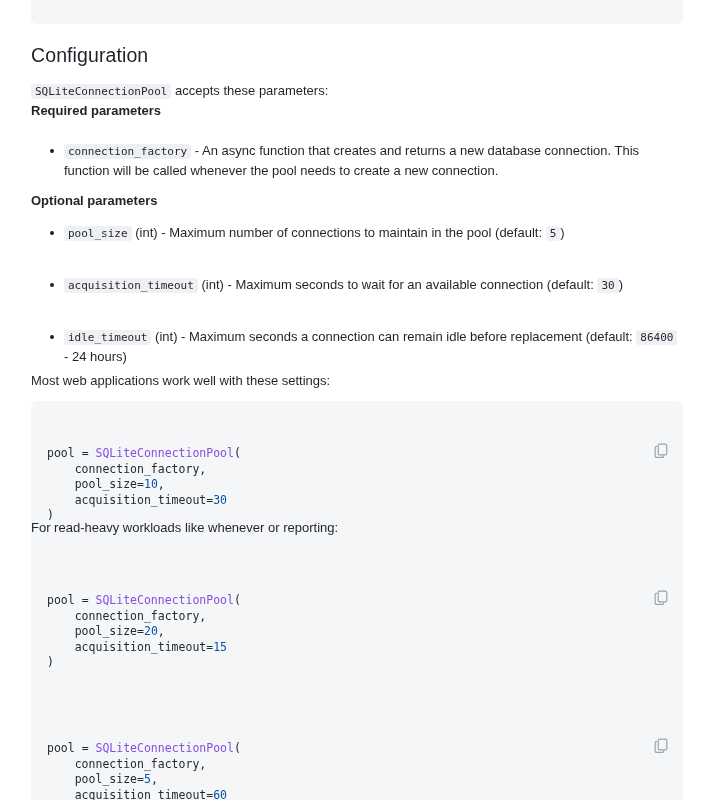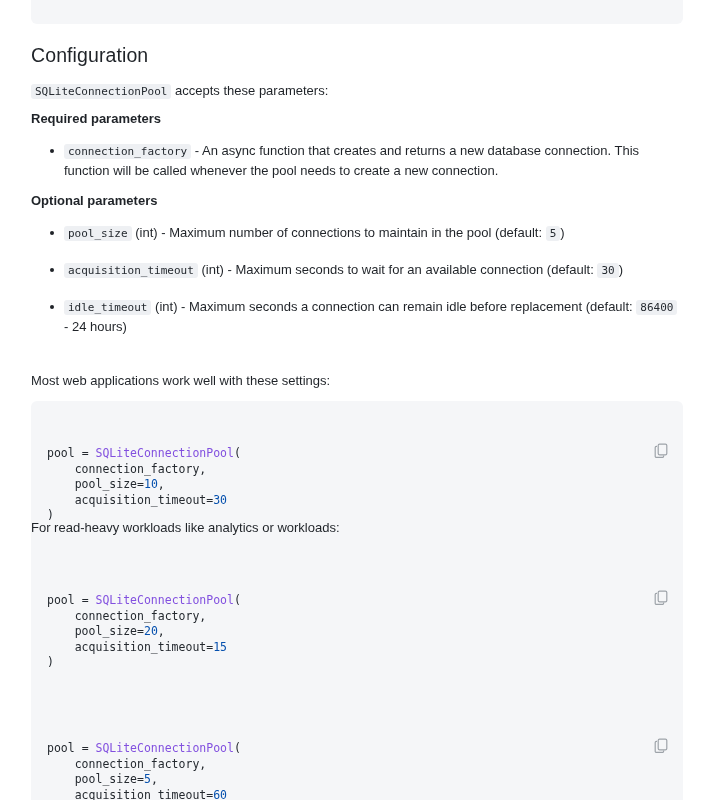--- a/index.html
+++ b/index.html
@@ -114,36 +114,36 @@
   .bullet::before {
     content: "";
     position: absolute;
     left: 19px;
     top: 8px;
     width: 4px;
     height: 4px;
     border-radius: 50%;
     background: #1f2328;
   }
-  .bullet + .bullet { margin-top: 17px; }
+  .bullet + .bullet { margin-top: 32px; }
 </style>
 </head>
 <body>
 
 <div class="page">
 
   <div class="code-block top-code">
     
   </div>
 
   <div class="h2" style="top:44px;">Configuration</div>
 
   <div class="para" style="top:79px;"><span class="inline-code">SQLiteConnectionPool</span><span> accepts these parameters:</span></div>
 
-  <div class="h3" style="top:111px;">Required parameters</div>
+  <div class="h3" style="top:103px;">Required parameters</div>
 
   <div class="bullets" style="top:141px;">
     <div class="bullet"><span class="inline-code">connection_factory</span><span> - An async function that creates and returns a new database connection. This function will be called whenever the pool needs to create a new connection.</span></div>
   </div>
 
   <div class="h3" style="top:193px;">Optional parameters</div>
 
   <div class="bullets" style="top:223px;">
     <div class="bullet"><span class="inline-code">pool_size</span><span> (int)</span><span> - Maximum number of connections to maintain in the pool (default:</span> <span class="inline-code">5</span><span>)</span></div>
     <div class="bullet"><span class="inline-code">acquisition_timeout</span><span> (int)</span><span> - Maximum seconds to wait for an available connection (default:</span> <span class="inline-code">30</span><span>)</span></div>
@@ -155,21 +155,21 @@
   <div class="code-block" style="position:absolute; left:31px; top:401px; width:652px; box-sizing:border-box;">
     <div><span class="ln"><span class="tok-var">pool </span><span class="tok-pun">= </span><span class="tok-cls">SQLiteConnectionPool</span><span class="tok-pun">(</span></span><span class="ln"><span class="tok-var">    connection_factory,</span></span><span class="ln"><span class="tok-var">    pool_size</span><span class="tok-pun">=</span><span class="tok-num">10</span><span class="tok-pun">,</span></span><span class="ln"><span class="tok-var">    acquisition_timeout</span><span class="tok-pun">=</span><span class="tok-num">30</span></span><span class="ln"><span class="tok-pun">)</span></span></div>
     <div class="copy-btn">
       <svg width="16" height="16" viewBox="0 0 16 16" fill="none" stroke="#57606a" stroke-width="1.2">
         <rect x="5.2" y="2.2" width="8.6" height="10.6" rx="1.4"></rect>
         <path d="M10.6 13.6v.6a1.2 1.2 0 0 1-1.2 1.2H3.4a1.2 1.2 0 0 1-1.2-1.2V5.6a1.2 1.2 0 0 1 1.2-1.2h.6"></path>
       </svg>
     </div>
   </div>
 
-  <div class="para" style="top:516px;">For read-heavy workloads like analytics or workloads:</div>
+  <div class="para" style="top:516px;">For read-heavy workloads like whenever or reporting:</div>
   <div class="code-block" style="position:absolute; left:31px; top:548px; width:652px; box-sizing:border-box;">
     <div><span class="ln"><span class="tok-var">pool </span><span class="tok-pun">= </span><span class="tok-cls">SQLiteConnectionPool</span><span class="tok-pun">(</span></span><span class="ln"><span class="tok-var">    connection_factory,</span></span><span class="ln"><span class="tok-var">    pool_size</span><span class="tok-pun">=</span><span class="tok-num">20</span><span class="tok-pun">,</span></span><span class="ln"><span class="tok-var">    acquisition_timeout</span><span class="tok-pun">=</span><span class="tok-num">15</span></span><span class="ln"><span class="tok-pun">)</span></span></div>
     <div class="copy-btn">
       <svg width="16" height="16" viewBox="0 0 16 16" fill="none" stroke="#57606a" stroke-width="1.2">
         <rect x="5.2" y="2.2" width="8.6" height="10.6" rx="1.4"></rect>
         <path d="M10.6 13.6v.6a1.2 1.2 0 0 1-1.2 1.2H3.4a1.2 1.2 0 0 1-1.2-1.2V5.6a1.2 1.2 0 0 1 1.2-1.2h.6"></path>
       </svg>
     </div>
   </div>
 

